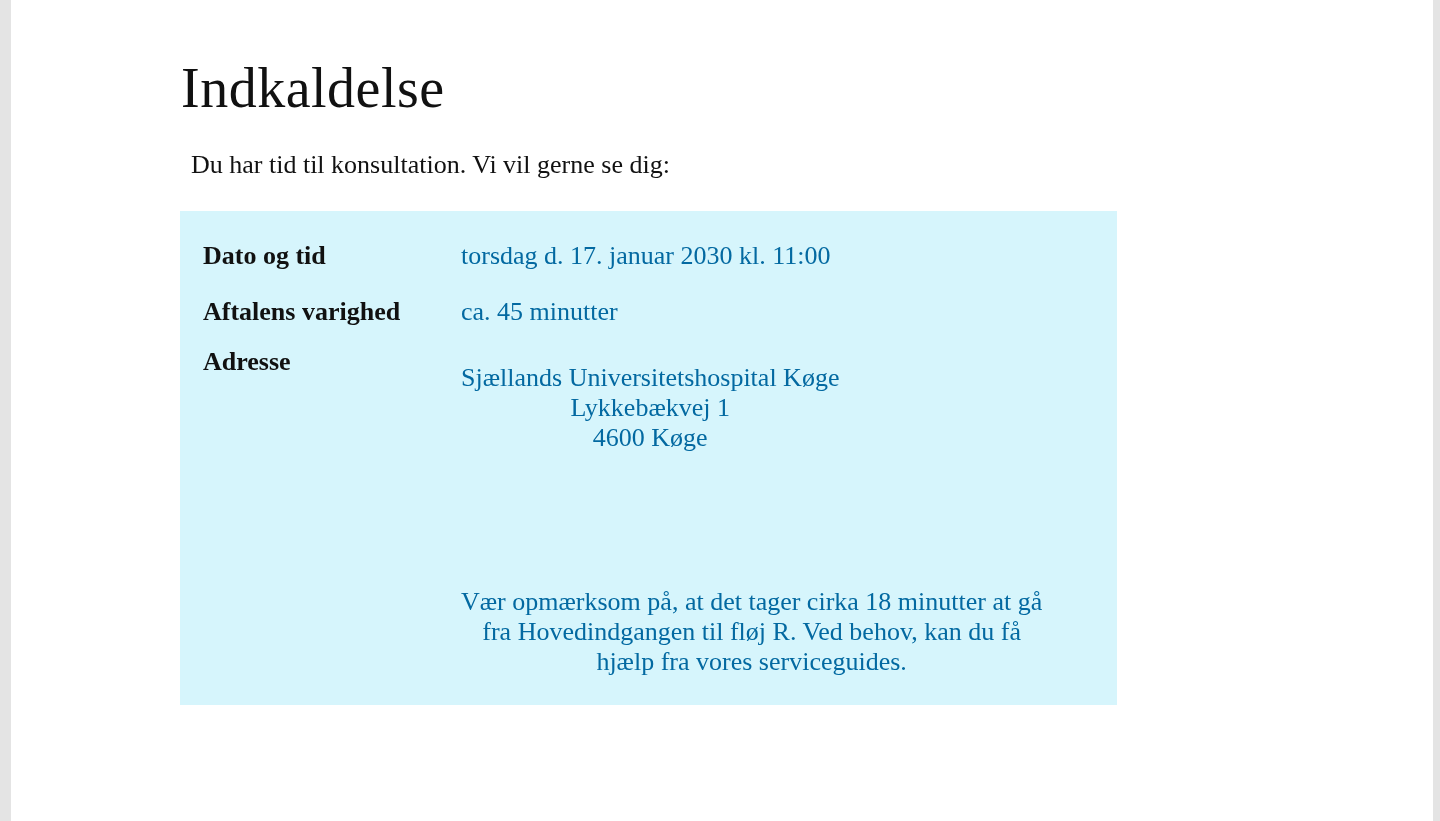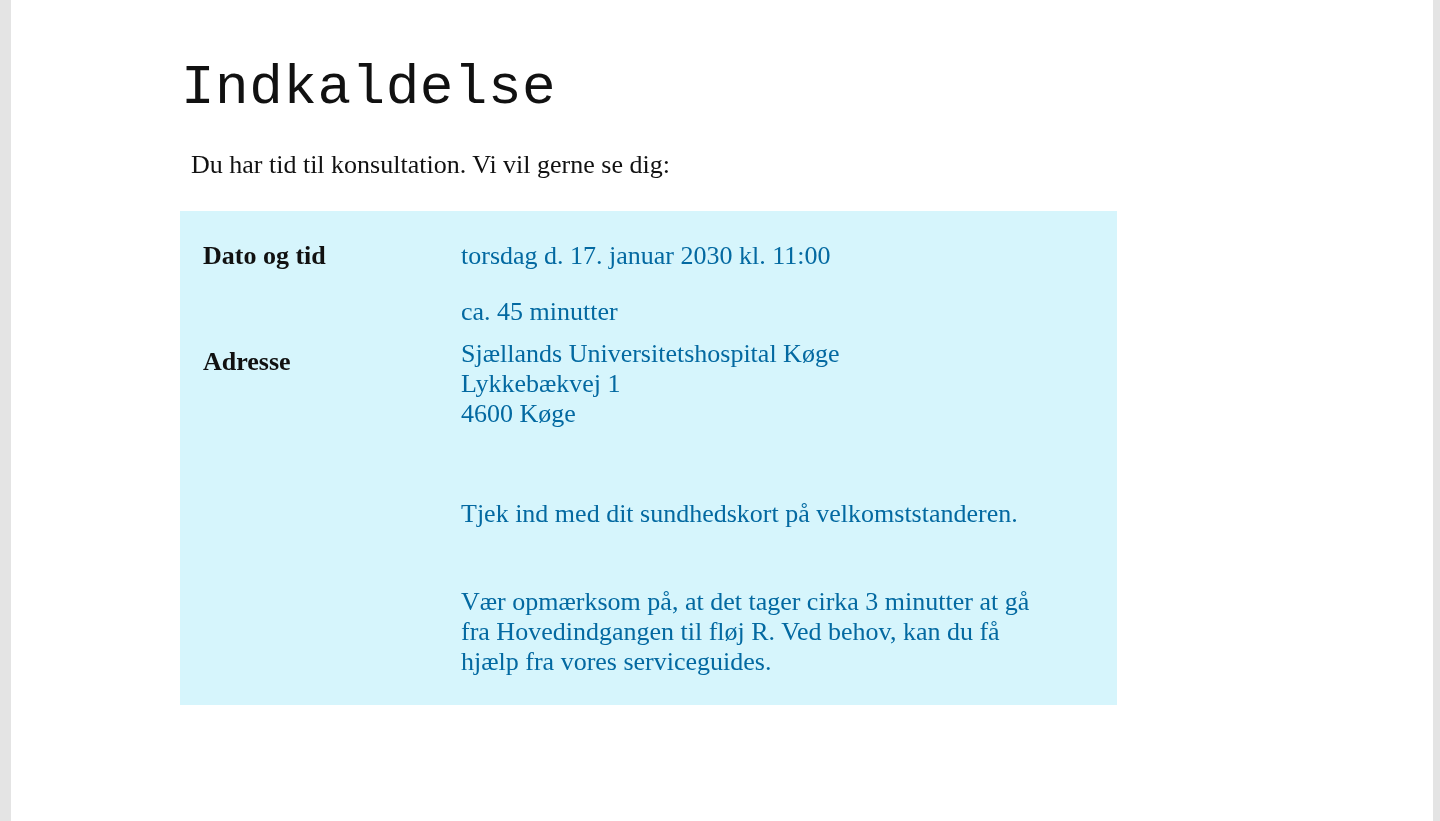--- a/index.html
+++ b/index.html
@@ -1,40 +1,40 @@
 <!DOCTYPE html>
 <html><head>
 <meta charset="utf-8">
 <style>
   html, body { margin:0; padding:0; }
   body { width:1440px; height:821px; background:#e4e4e4; overflow:hidden; position:relative; font-family:"DejaVu Serif","Liberation Serif",serif; }
   .page { position:absolute; left:11px; top:0; width:1422px; height:821px; background:#ffffff; }
-  .title { position:absolute; left:170px; top:56px; margin:0; font-size:56px; font-weight:normal; color:#111; font-family:Liberation Mono, monospace; letter-spacing:0.5px; }
+  .title { position:absolute; left:170px; top:56px; margin:0; font-size:56px; font-weight:normal; color:#111; font-family:Liberation Serif, serif; letter-spacing:0.5px; }
   .intro { position:absolute; left:180px; top:150px; font-size:26px; color:#111; font-family:"Liberation Serif",serif; }
-  .box { position:absolute; left:169px; top:211px; width:937px; height:494px; background:#d6f5fc; }
+  .box { position:absolute; left:169px; top:211px; width:937px; height:494px; background:#d6f5fc;text-align:center; }
   .row { position:absolute; left:23px; font-size:26px; color:#111; font-family:"Liberation Serif",serif; line-height:30px; }
   .label { font-weight:bold; }
   .val { position:absolute; left:281px; font-size:26px; color:#0369a1; font-family:"Liberation Serif",serif; line-height:30px; white-space:pre-line; }
 </style>
 </head>
 <body>
 
 <div class="page">
   <h1 class="title">Indkaldelse</h1>
   <div class="intro">Du har tid til konsultation. Vi vil gerne se dig:</div>
 
   <div class="box">
     <div class="row label" style="top:30px;">Dato og tid</div>
     <div class="val" style="top:30px;">torsdag d. 17. januar 2030 kl. 11:00</div>
 
+    <div class="row label" style="top:86px;">Aftalens varighed</div>
     <div class="val" style="top:86px;">ca. 45 minutter</div>
 
     <div class="row label" style="top:136px;">Adresse</div>
-    <div class="val" style="top:128px;">Sjællands Universitetshospital Køge
+    <div class="val" style="top:152px;">Sjællands Universitetshospital Køge
 Lykkebækvej 1
 4600 Køge</div>
 
-    <div class="val" style="top:288px;">Tjek ind med dit sundhedskort på velkomststanderen.</div>
-    <div class="val" style="top:376px;">Vær opmærksom på, at det tager cirka 3 minutter at gå
+    <div class="val" style="top:376px;">Vær opmærksom på, at det tager cirka 18 minutter at gå
 fra Hovedindgangen til fløj R. Ved behov, kan du få
 hjælp fra vores serviceguides.</div>
   </div>
 </div>
 
 </body></html>

